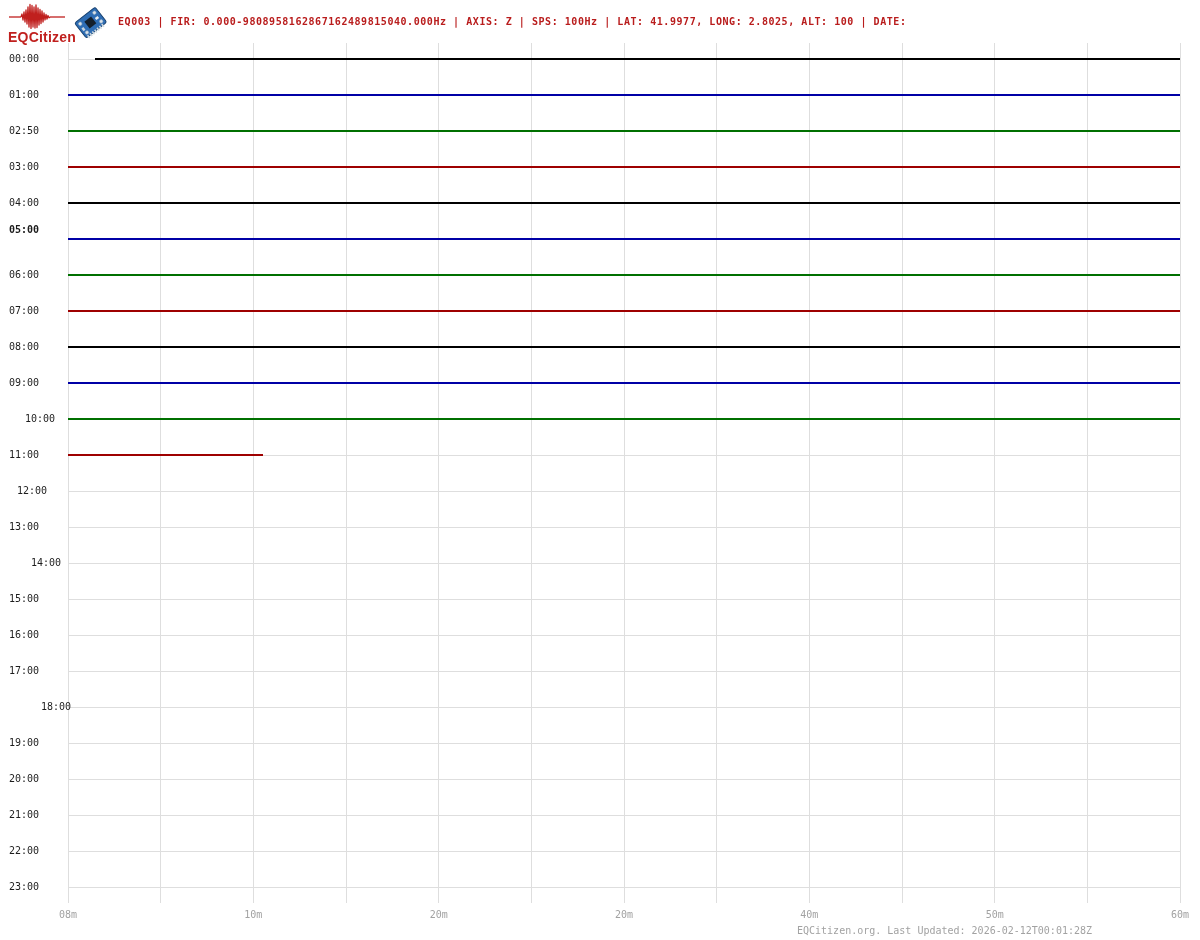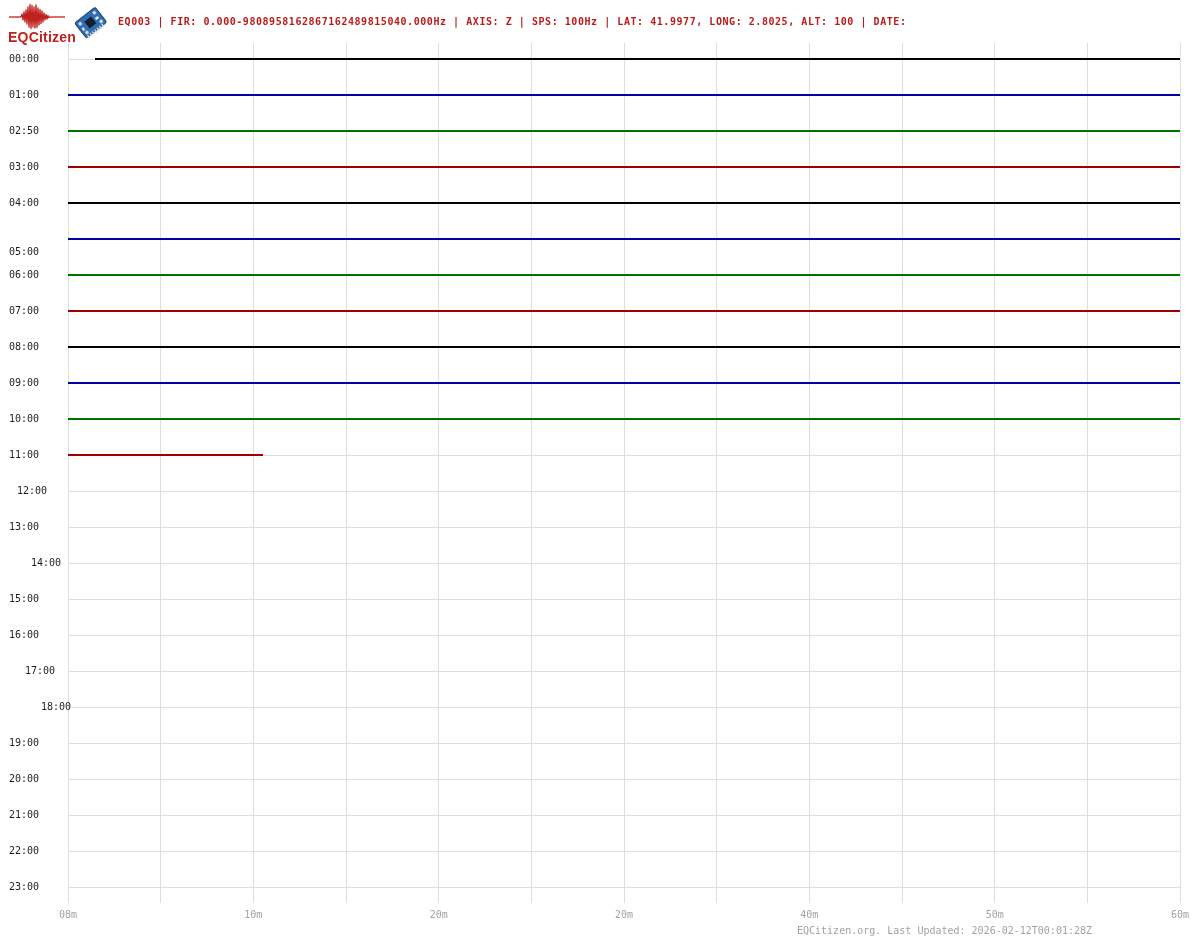--- a/index.html
+++ b/index.html
@@ -132,33 +132,33 @@
     <line x1="68" y1="419" x2="1180" y2="419" stroke="#007000" stroke-width="2"></line>
     <line x1="68" y1="455" x2="262.6" y2="455" stroke="#9e0000" stroke-width="2"></line>
   </svg>
 
 <div id="y-axis-labels">
     <div class="ylab" style="top: 53px;">00:00</div>
     <div class="ylab" style="top: 89px;">01:00</div>
     <div class="ylab" style="top: 125px;">02:50</div>
     <div class="ylab" style="top: 161px;">03:00</div>
     <div class="ylab" style="top: 197px;">04:00</div>
-    <div class="ylab" style="top: 246px;">05:00</div>
+    <div class="ylab" style="top: 224px; font-weight: bold;">05:00</div>
     <div class="ylab" style="top: 269px;">06:00</div>
     <div class="ylab" style="top: 305px;">07:00</div>
     <div class="ylab" style="top: 341px;">08:00</div>
     <div class="ylab" style="top: 377px;">09:00</div>
-    <div class="ylab" style="top: 413px;">10:00</div>
+    <div class="ylab" style="top: 413px; padding-left: 16px;">10:00</div>
     <div class="ylab" style="top: 449px;">11:00</div>
     <div class="ylab" style="top: 485px; margin-left: 8px;">12:00</div>
     <div class="ylab" style="top: 521px;">13:00</div>
     <div class="ylab" style="top: 557px; margin-left: 22px;">14:00</div>
     <div class="ylab" style="top: 593px;">15:00</div>
     <div class="ylab" style="top: 629px;">16:00</div>
-    <div class="ylab" style="top: 665px; padding-left: 16px;">17:00</div>
+    <div class="ylab" style="top: 665px;">17:00</div>
     <div class="ylab" style="top: 701px; padding-left: 32px;">18:00</div>
     <div class="ylab" style="top: 737px;">19:00</div>
     <div class="ylab" style="top: 773px;">20:00</div>
     <div class="ylab" style="top: 809px;">21:00</div>
     <div class="ylab" style="top: 845px;">22:00</div>
     <div class="ylab" style="top: 881px;">23:00</div>
   </div>
 <div id="x-axis-labels">
     <div class="xlab" style="left: 46px;">08m</div>
     <div class="xlab" style="left: 231.333px;">10m</div>

